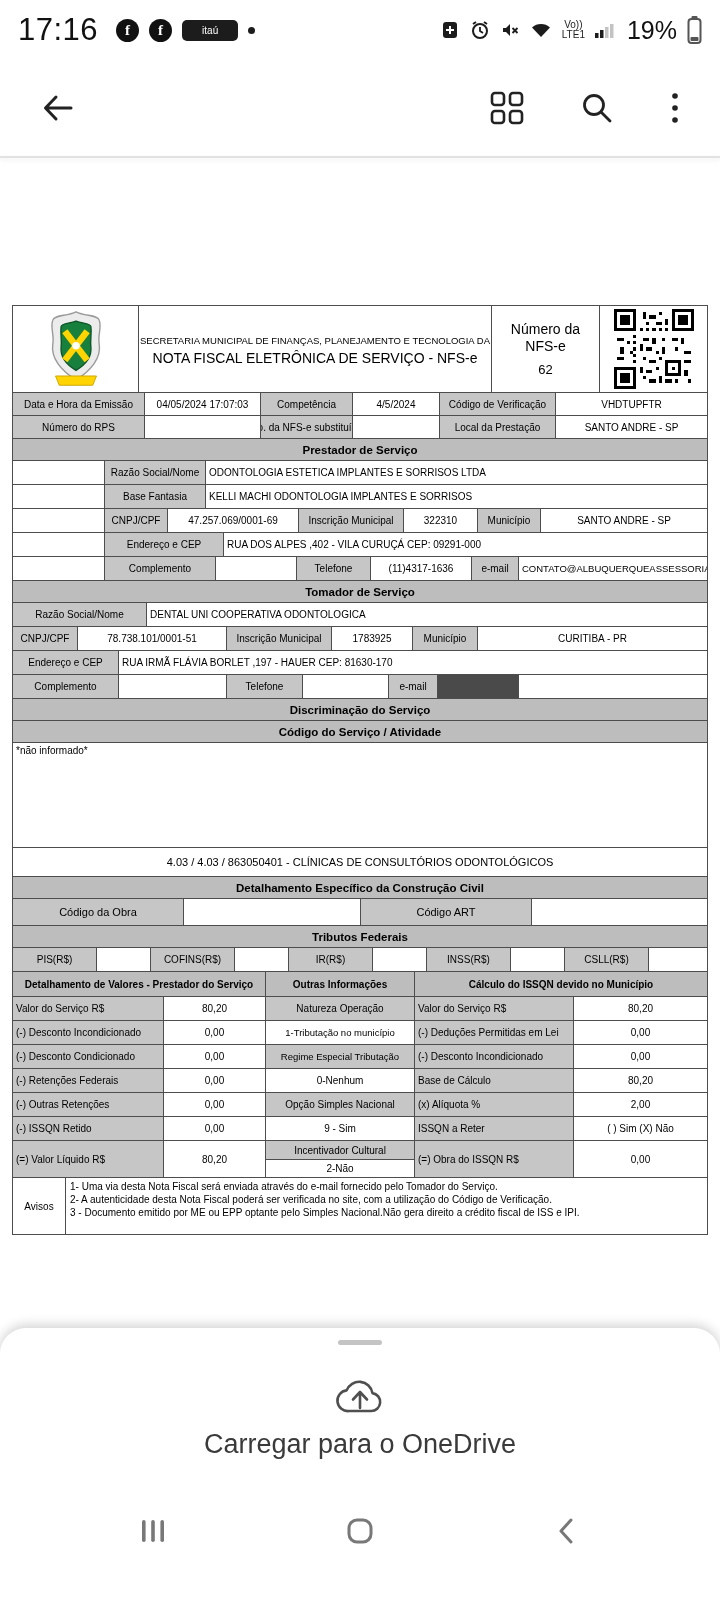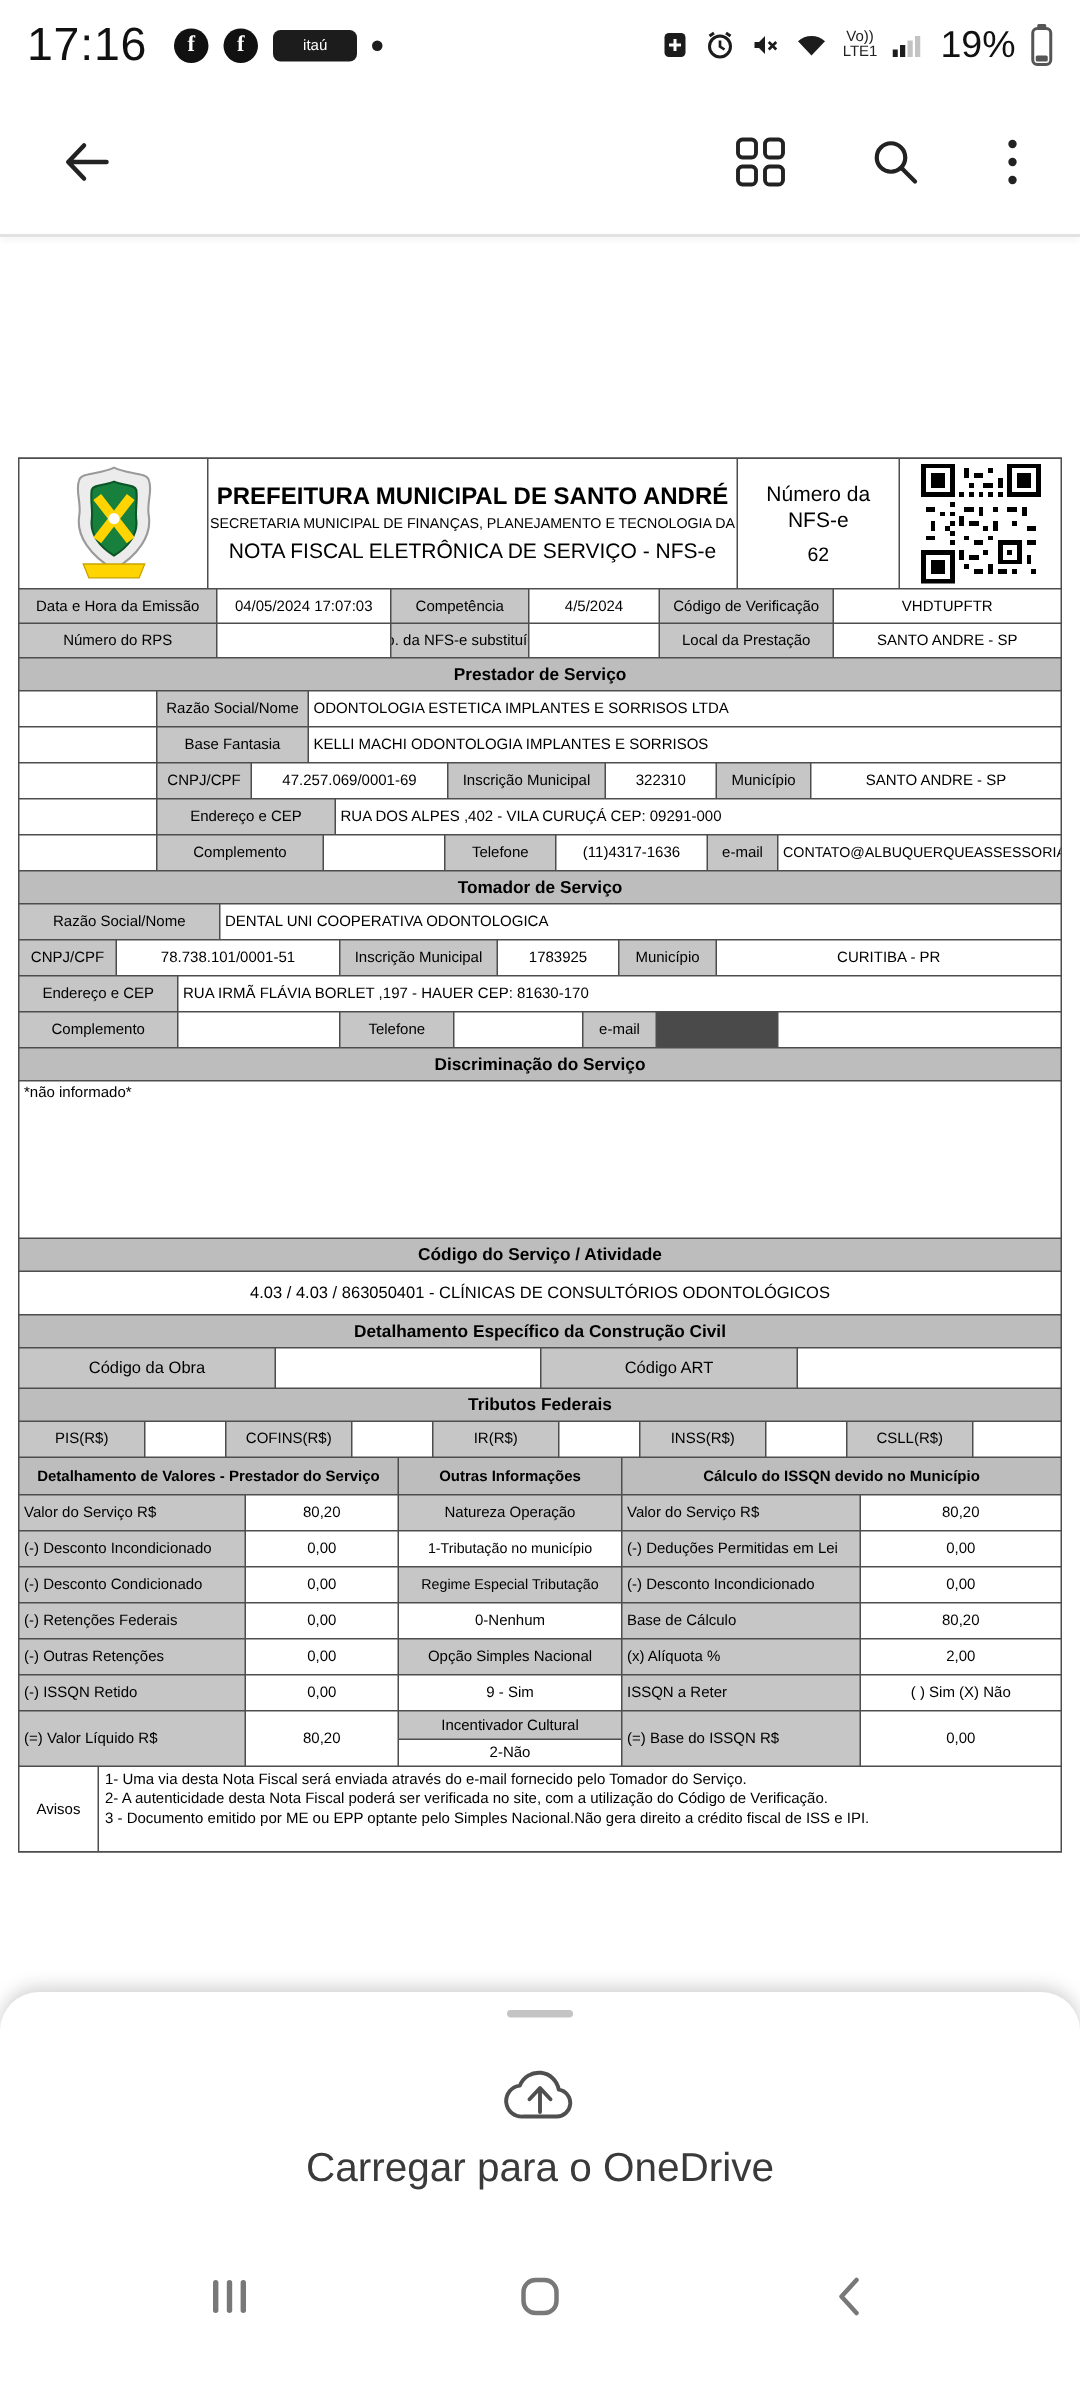--- a/index.html
+++ b/index.html
@@ -142,21 +142,20 @@
     <div class="c ctr" style="flex:0 0 125px">
       <svg width="68" height="80" viewBox="0 0 70 86">
         <path d="M35,3 C45,8 58,6 60,12 C63,20 58,28 60,38 C62,52 52,66 35,76 C18,66 8,52 10,38 C12,28 7,20 10,12 C12,6 25,8 35,3 Z" fill="#ececec" stroke="#9a9a9a" stroke-width="1.5"></path>
         <path d="M35,13 C42,16 50,15 51,19 C52,27 50,33 51,41 C52,51 45,60 35,66 C25,60 18,51 19,41 C20,33 18,27 19,19 C20,15 28,16 35,13 Z" fill="#17803d" stroke="#0d5527" stroke-width="1.5"></path>
         <path d="M23,24 L47,55 M47,24 L23,55" stroke="#ffd400" stroke-width="7"></path>
         <circle cx="35" cy="39.5" r="4" fill="#fff"></circle>
         <path d="M13,72 L57,72 L53,82 L17,82 Z" fill="#ffd400" stroke="#c9a500"></path>
       </svg>
     </div>
     <div class="c fill colc">
-      <div class="hdr-title">PREFEITURA MUNICIPAL DE SANTO ANDRÉ</div>
       <div class="hdr-sub">SECRETARIA MUNICIPAL DE FINANÇAS, PLANEJAMENTO E TECNOLOGIA DA</div>
       <div class="hdr-doctype">NOTA FISCAL ELETRÔNICA DE SERVIÇO - NFS-e</div>
     </div>
     <div class="c colc ctr" style="flex:0 0 107px">
       <div class="num-label">Número da NFS-e</div>
       <div class="num-val">62</div>
     </div>
     <div class="c ctr" style="flex:0 0 107px">
       <svg width="80" height="80" viewBox="0 0 25 25" shape-rendering="crispEdges">
         <rect width="25" height="25" fill="#fff"></rect>
@@ -307,26 +306,26 @@
     <div class="c g s10" style="flex:0 0 75px">Telefone</div>
     <div class="c s10" style="flex:0 0 85px"></div>
     <div class="c g s10" style="flex:0 0 48px">e-mail</div>
     <div class="c dark" style="flex:0 0 80px"></div>
     <div class="c fill"></div>
   </div>
 
   <div class="row" style="height:21px">
     <div class="c bar fill">Discriminação do Serviço</div>
   </div>
+  <div class="row" style="height:21px">
+    <div class="c bar fill">Código do Serviço / Atividade</div>
+  </div>
+
   <div class="row" style="height:104px">
     <div class="c fill s10 discr-body">*não informado*</div>
-  </div>
-
-  <div class="row" style="height:21px">
-    <div class="c bar fill">Código do Serviço / Atividade</div>
   </div>
   <div class="row" style="height:28px">
     <div class="c ctr fill">4.03 / 4.03 / 863050401 - CLÍNICAS DE CONSULTÓRIOS ODONTOLÓGICOS</div>
   </div>
 
   <div class="row" style="height:21px">
     <div class="c bar fill">Detalhamento Específico da Construção Civil</div>
   </div>
   <div class="row" style="height:26px">
     <div class="c g" style="flex:0 0 170px">Código da Obra</div>
@@ -417,21 +416,21 @@
         </div>
       <div class="row" style="height:23px">
           <div class="c gl s10" style="flex:0 0 158px">(x) Alíquota  %</div>
           <div class="c ctr s10 fill">2,00</div>
         </div>
       <div class="row" style="height:23px">
           <div class="c gl s10" style="flex:0 0 158px">ISSQN a Reter</div>
           <div class="c ctr s10 fill">( ) Sim (X) Não</div>
         </div>
       <div class="row" style="height:36px">
-          <div class="c gl s10" style="flex:0 0 158px">(=) Base do ISSQN  R$</div>
+          <div class="c gl s10" style="flex:0 0 158px">(=) Obra do ISSQN  R$</div>
           <div class="c ctr s10 fill">0,00</div>
         </div>
     </div>
   </div>
 
   <div class="row" style="height:56px">
     <div class="c ctr s10" style="flex:0 0 52px">Avisos</div>
     <div class="c fill avisos-text">
       <div>1- Uma via desta Nota Fiscal será enviada através do e-mail fornecido pelo Tomador do Serviço.</div>
       <div>2- A autenticidade desta Nota Fiscal poderá ser verificada no site, com a utilização do Código de Verificação.</div>

